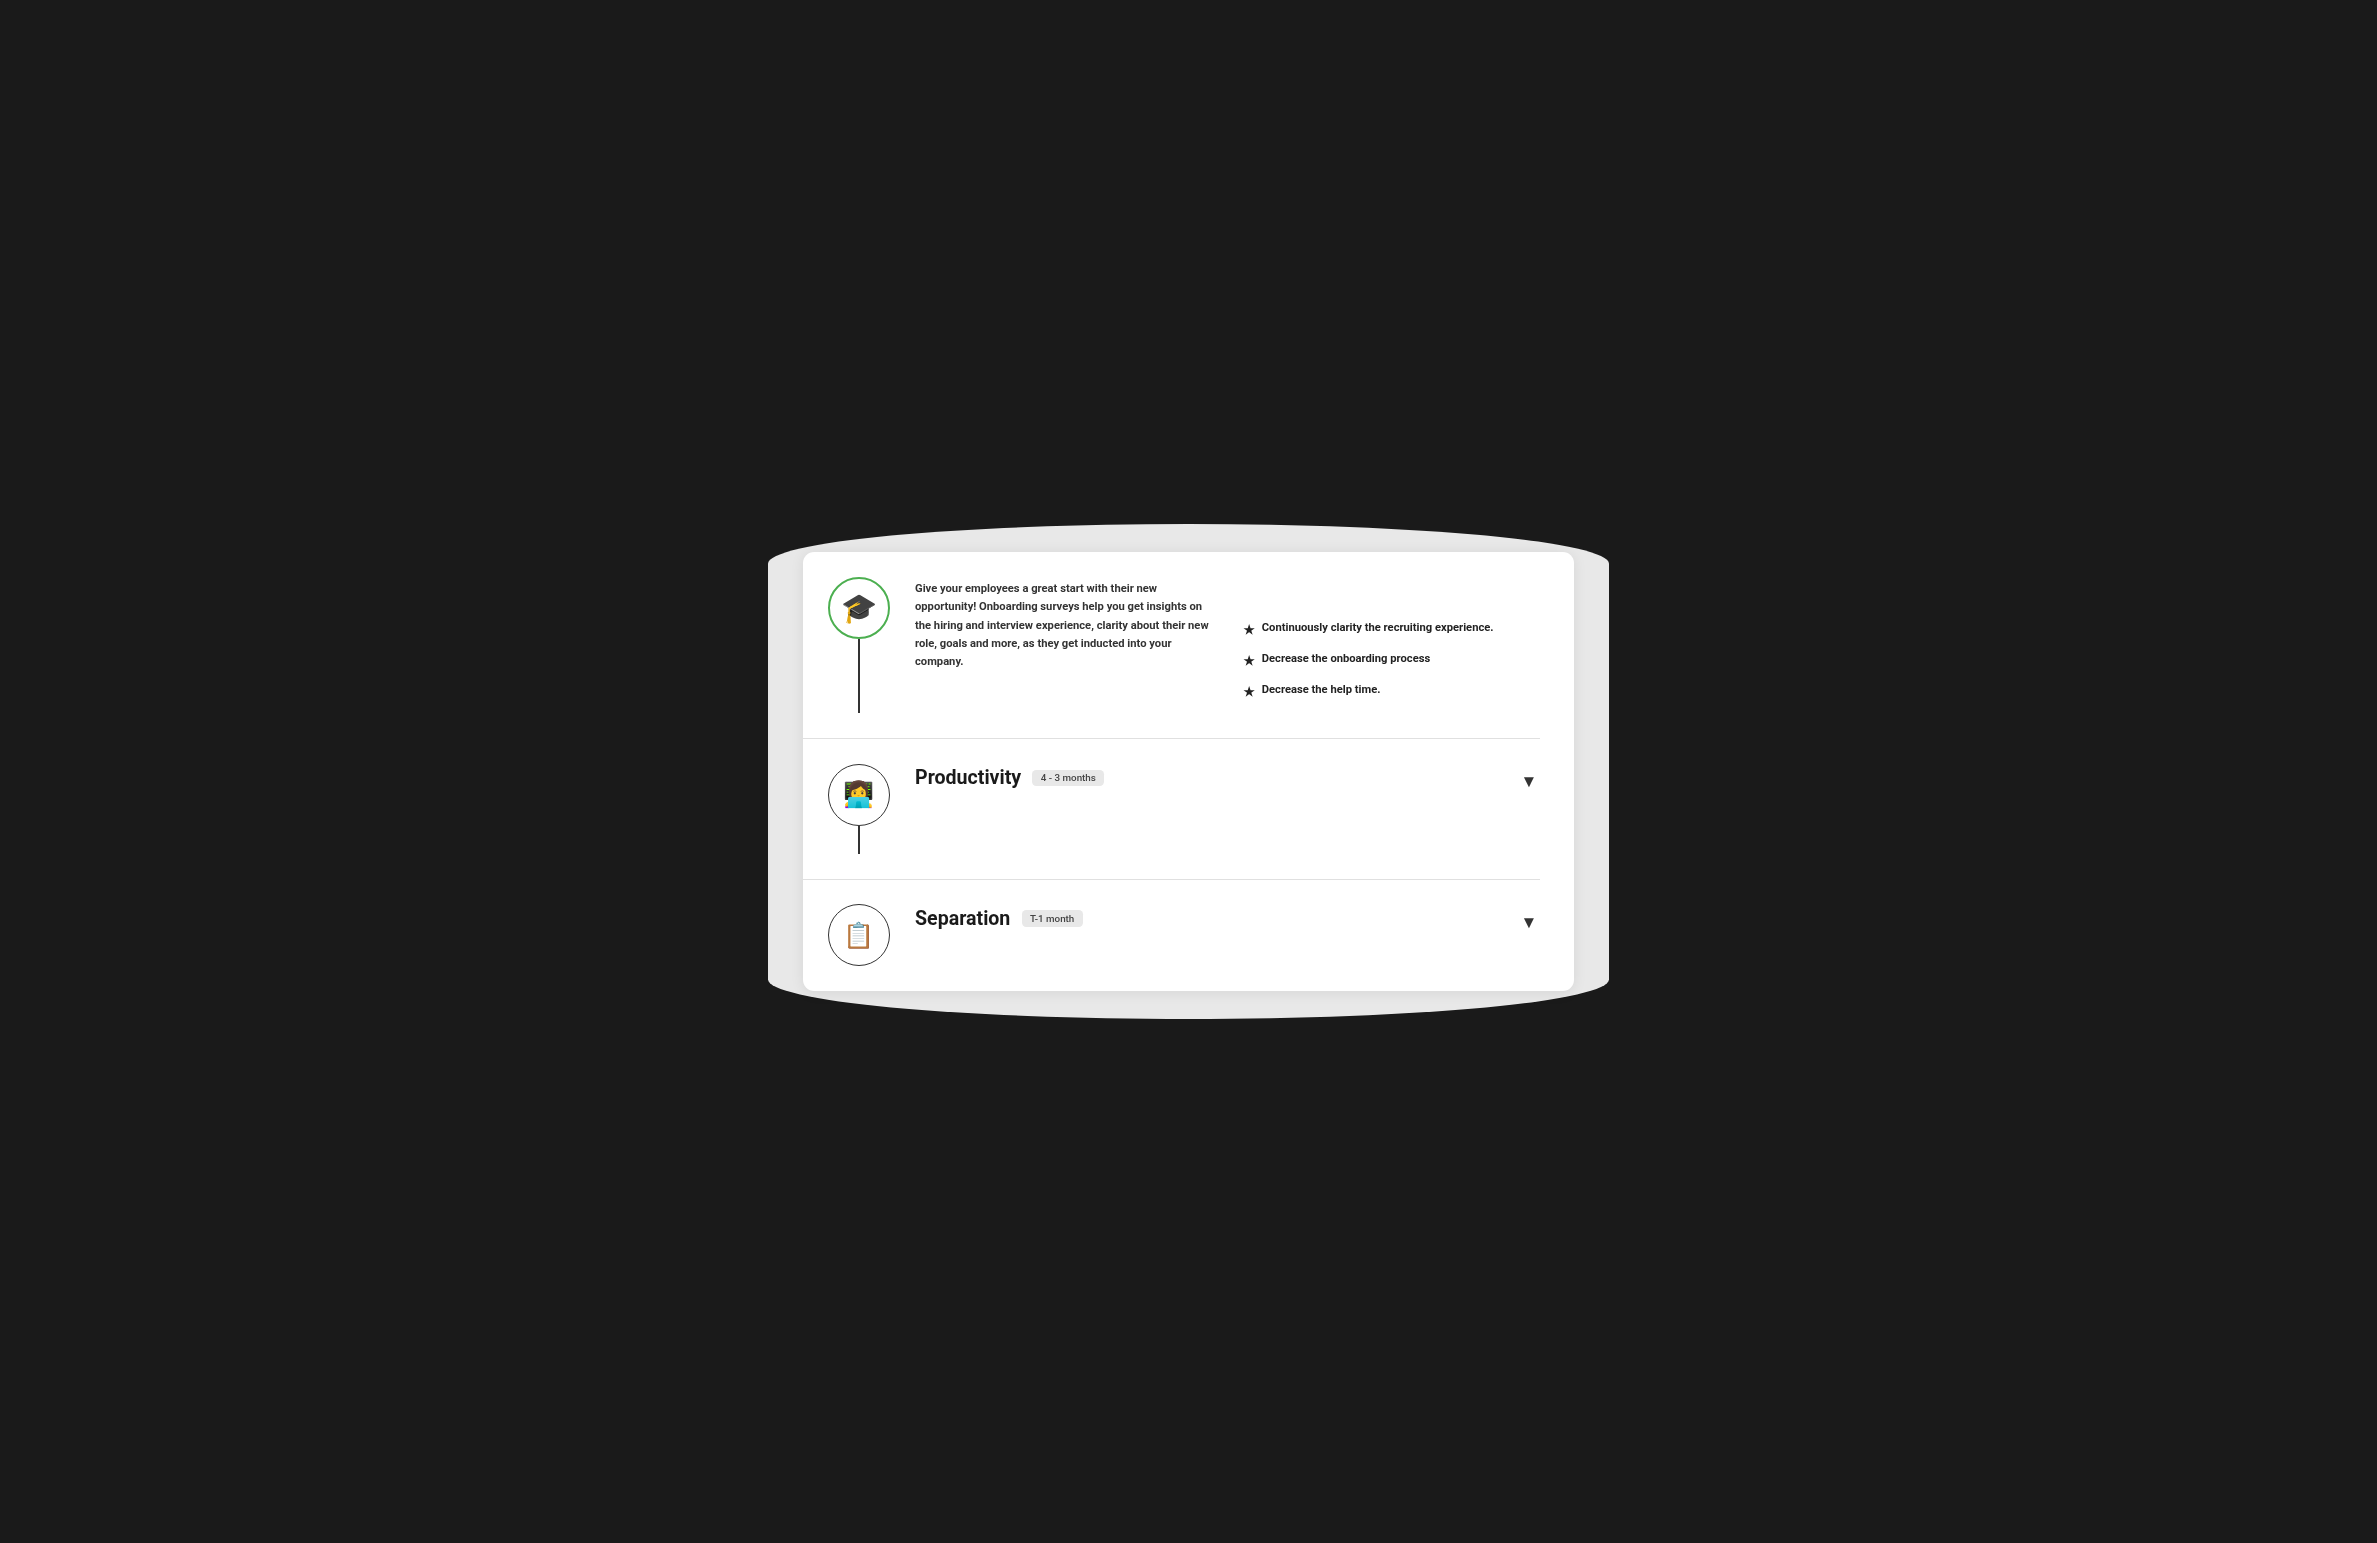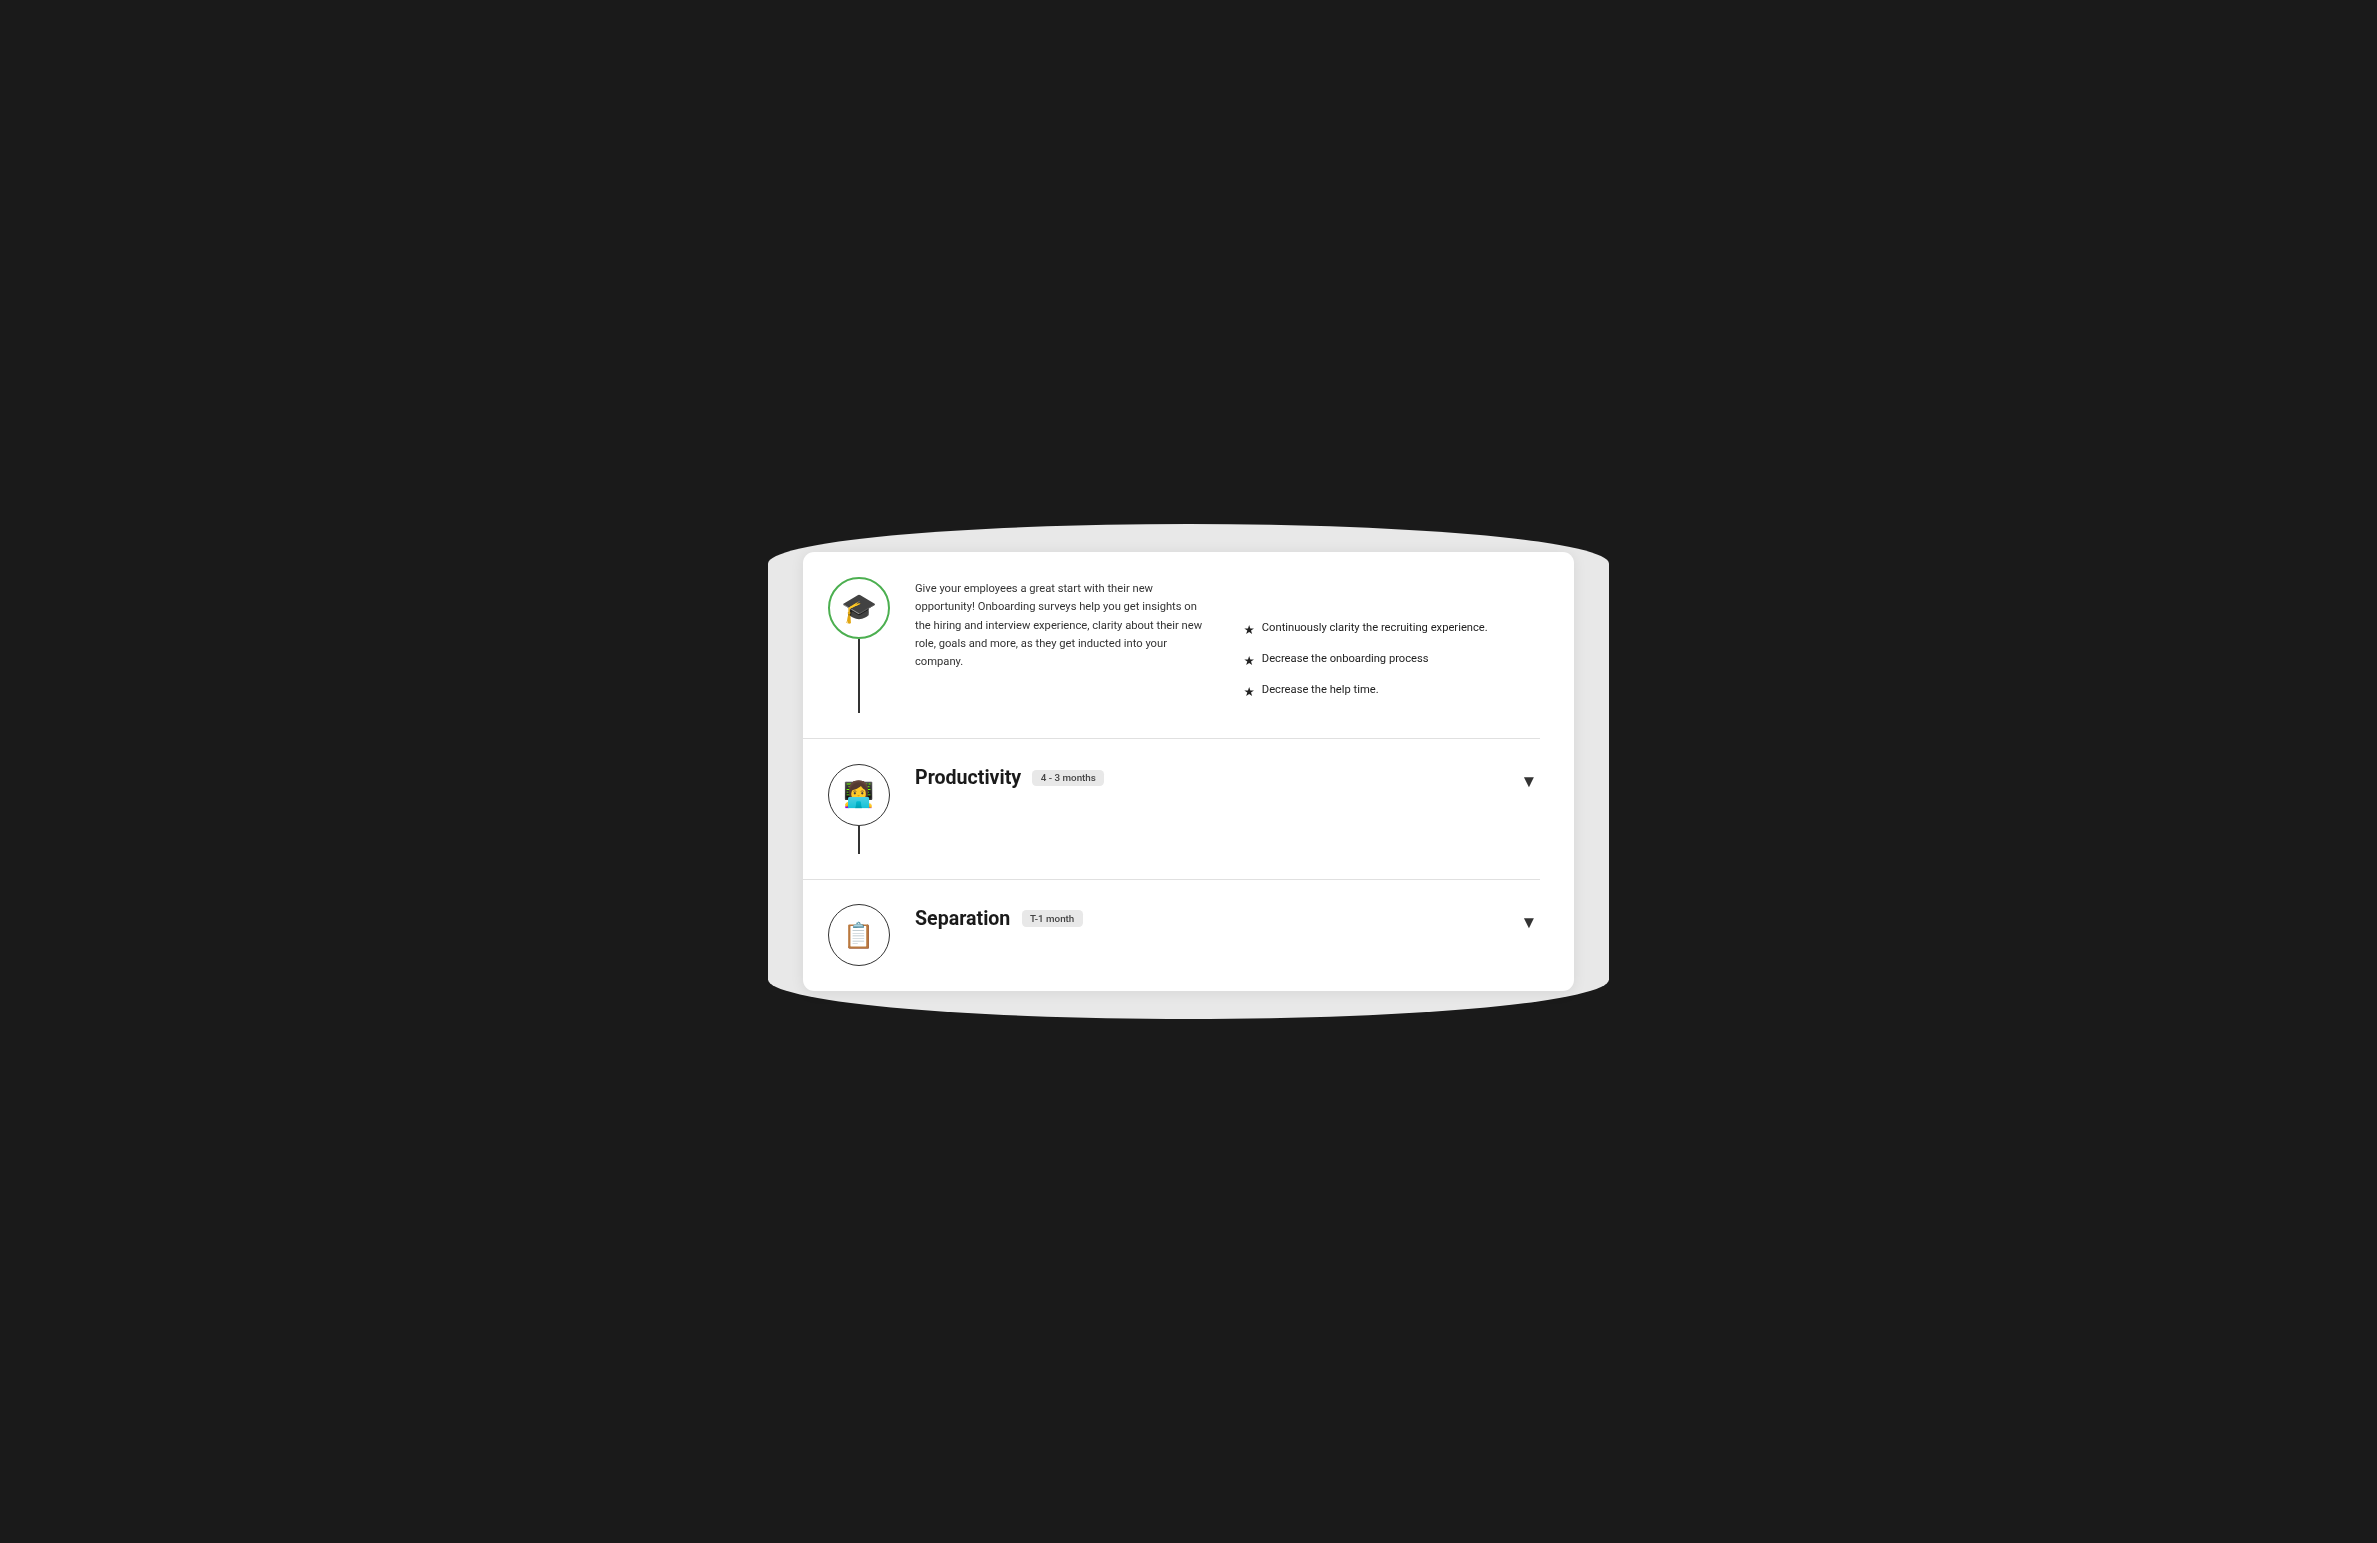--- a/index.html
+++ b/index.html
@@ -130,20 +130,21 @@
       display: flex;
       flex-direction: column;
       flex: 1;
       padding-top: 2.8px;
     }
 
     .expanded-content {
       display: flex;
       gap: 32px;
       flex: 1;
+      font-weight: bold;
     }
 
     .left-content {
       flex: 1;
     }
 
     .right-content {
       flex: 1;
       padding-top: 35px;
     }

